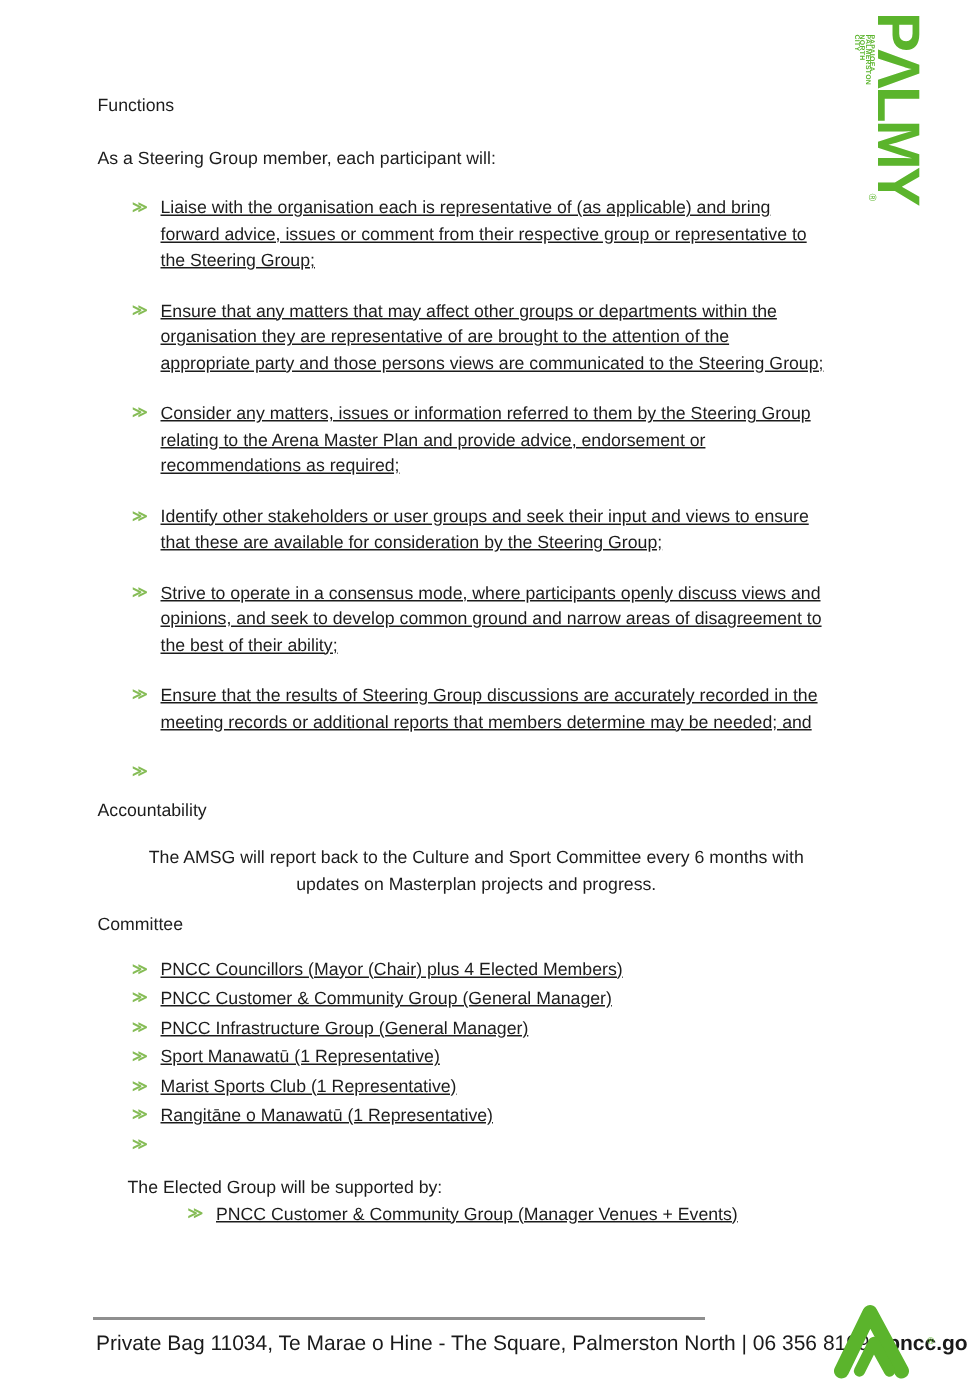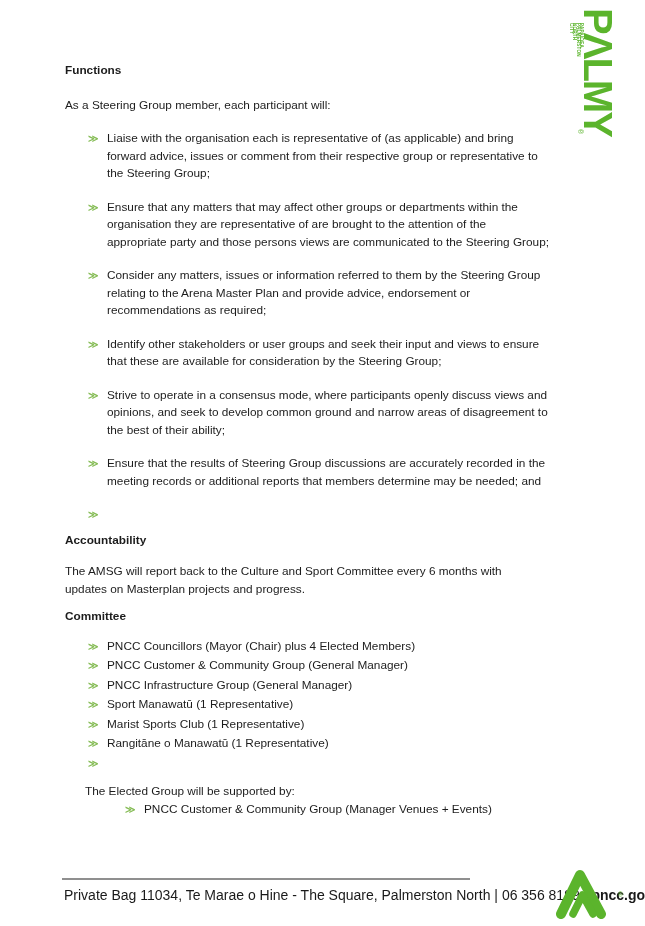--- a/index.html
+++ b/index.html
@@ -11,35 +11,35 @@
     position:relative;
     overflow:hidden;
   }
   .page{position:absolute;inset:0;background:#fff;}
 
   
   .content{
     position:absolute;left:65px;top:62px;width:505px;
     font-size:11.8px;line-height:17.5px;
   }
-  .heading{font-weight:bold;line-height:17.5px;}
+  .heading{font-weight:normal;line-height:17.5px;}
   .h-accountability{margin-top:8px;}
   .h-membership{margin-top:10px;}
   .intro{margin-top:17px;white-space:pre-line;}
-  .para{margin-top:14px;white-space:pre-line;}
+  .para{margin-top:14px;white-space:pre-line;text-align:center;}
   .blist{margin-top:16px;}
   .brow{display:flex;margin-left:23px;margin-bottom:16px;}
   .brow:last-child{margin-bottom:0;}
   .mlist{margin-top:12px;}
   .mrow{display:flex;margin-left:23px;margin-bottom:2px;}
   .marker{
     flex:0 0 19px;color:#85BC55;font-size:10px;line-height:17.5px;
     font-weight:bold;letter-spacing:-1px;
   }
-  .btext{white-space:pre-line;}
+  .btext{white-space:pre-line;text-decoration:underline;}
   .support-intro{margin-top:11px;margin-left:20px;}
   .srow{display:flex;margin-left:60px;}
 
   
   .palmy-vert{
     position:absolute;left:614px;top:8px;width:130px;height:44px;
     transform:rotate(90deg);transform-origin:top left;
   }
   .wordmark{
     position:absolute;left:0;top:-6px;

